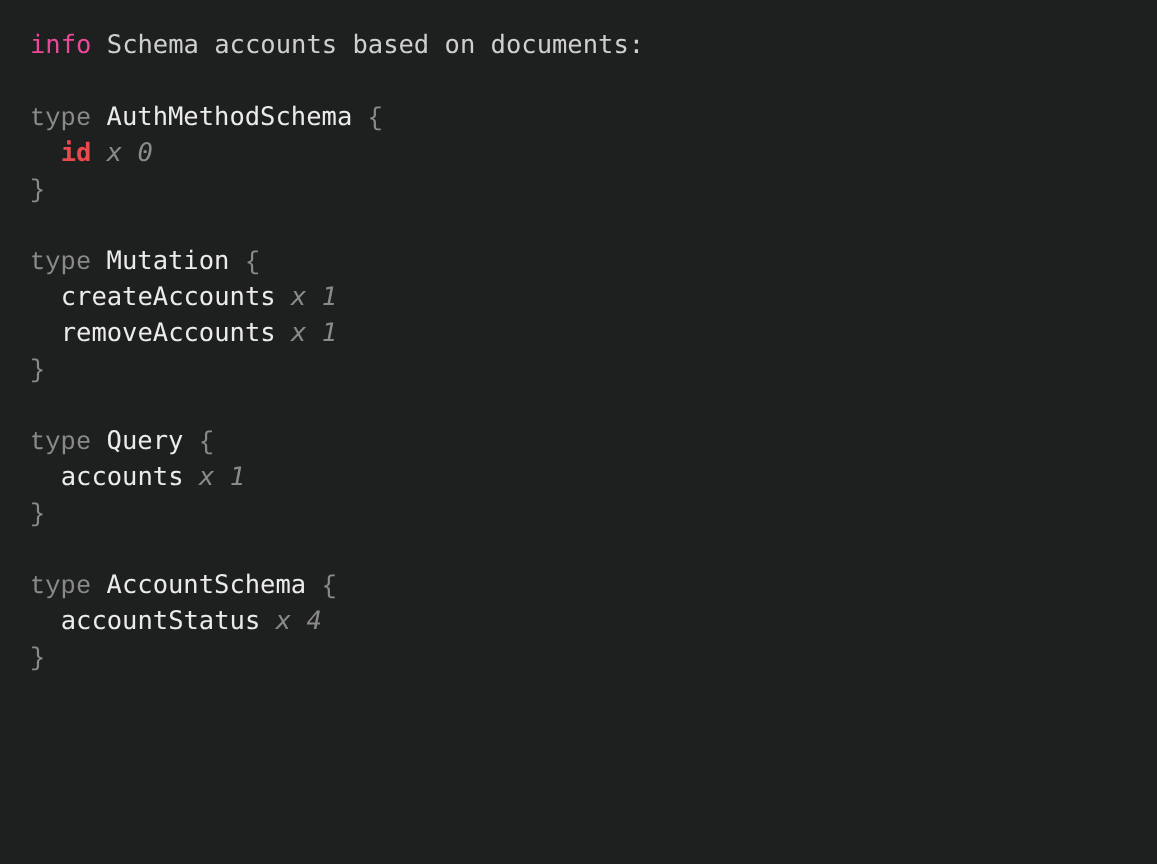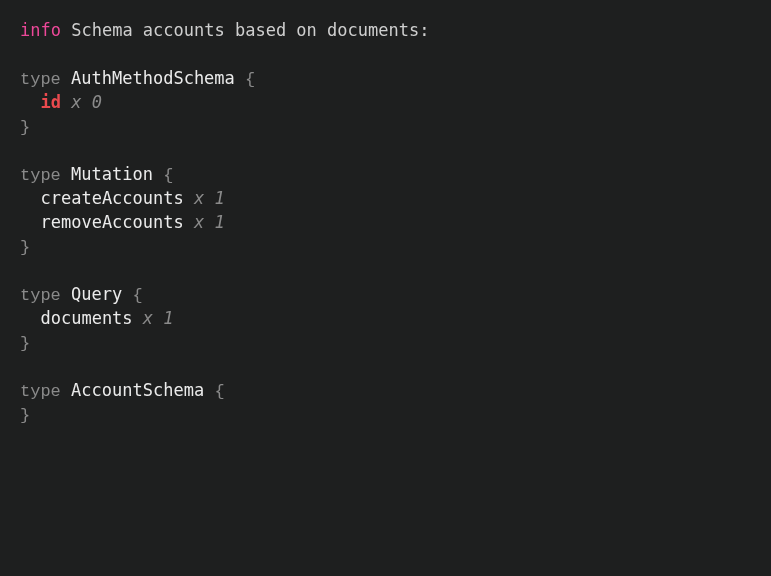--- a/index.html
+++ b/index.html
@@ -45,21 +45,22 @@
   <div class="line"></div>
 
   <div class="line"><span class="tok-dim">type</span> <span class="tok-name">Mutation</span> <span class="tok-dim">{</span></div>
   <div class="line indent"><span class="tok-name">createAccounts</span> <span class="tok-x">x</span> <span class="tok-x">1</span></div>
   <div class="line indent"><span class="tok-name">removeAccounts</span> <span class="tok-x">x</span> <span class="tok-x">1</span></div>
   <div class="line"><span class="tok-dim">}</span></div>
 
   <div class="line"></div>
 
   <div class="line"><span class="tok-dim">type</span> <span class="tok-name">Query</span> <span class="tok-dim">{</span></div>
-  <div class="line indent"><span class="tok-name">documents</span> <span class="tok-x">x</span> <span class="tok-x">1</span></div>
+  <div class="line indent"><span class="tok-name">accounts</span> <span class="tok-x">x</span> <span class="tok-x">1</span></div>
   <div class="line"><span class="tok-dim">}</span></div>
 
   <div class="line"></div>
 
   <div class="line"><span class="tok-dim">type</span> <span class="tok-name">AccountSchema</span> <span class="tok-dim">{</span></div>
+  <div class="line indent"><span class="tok-name">accountStatus</span> <span class="tok-x">x</span> <span class="tok-x">4</span></div>
   <div class="line"><span class="tok-dim">}</span></div>
 
 </div>
 
 </body></html>

